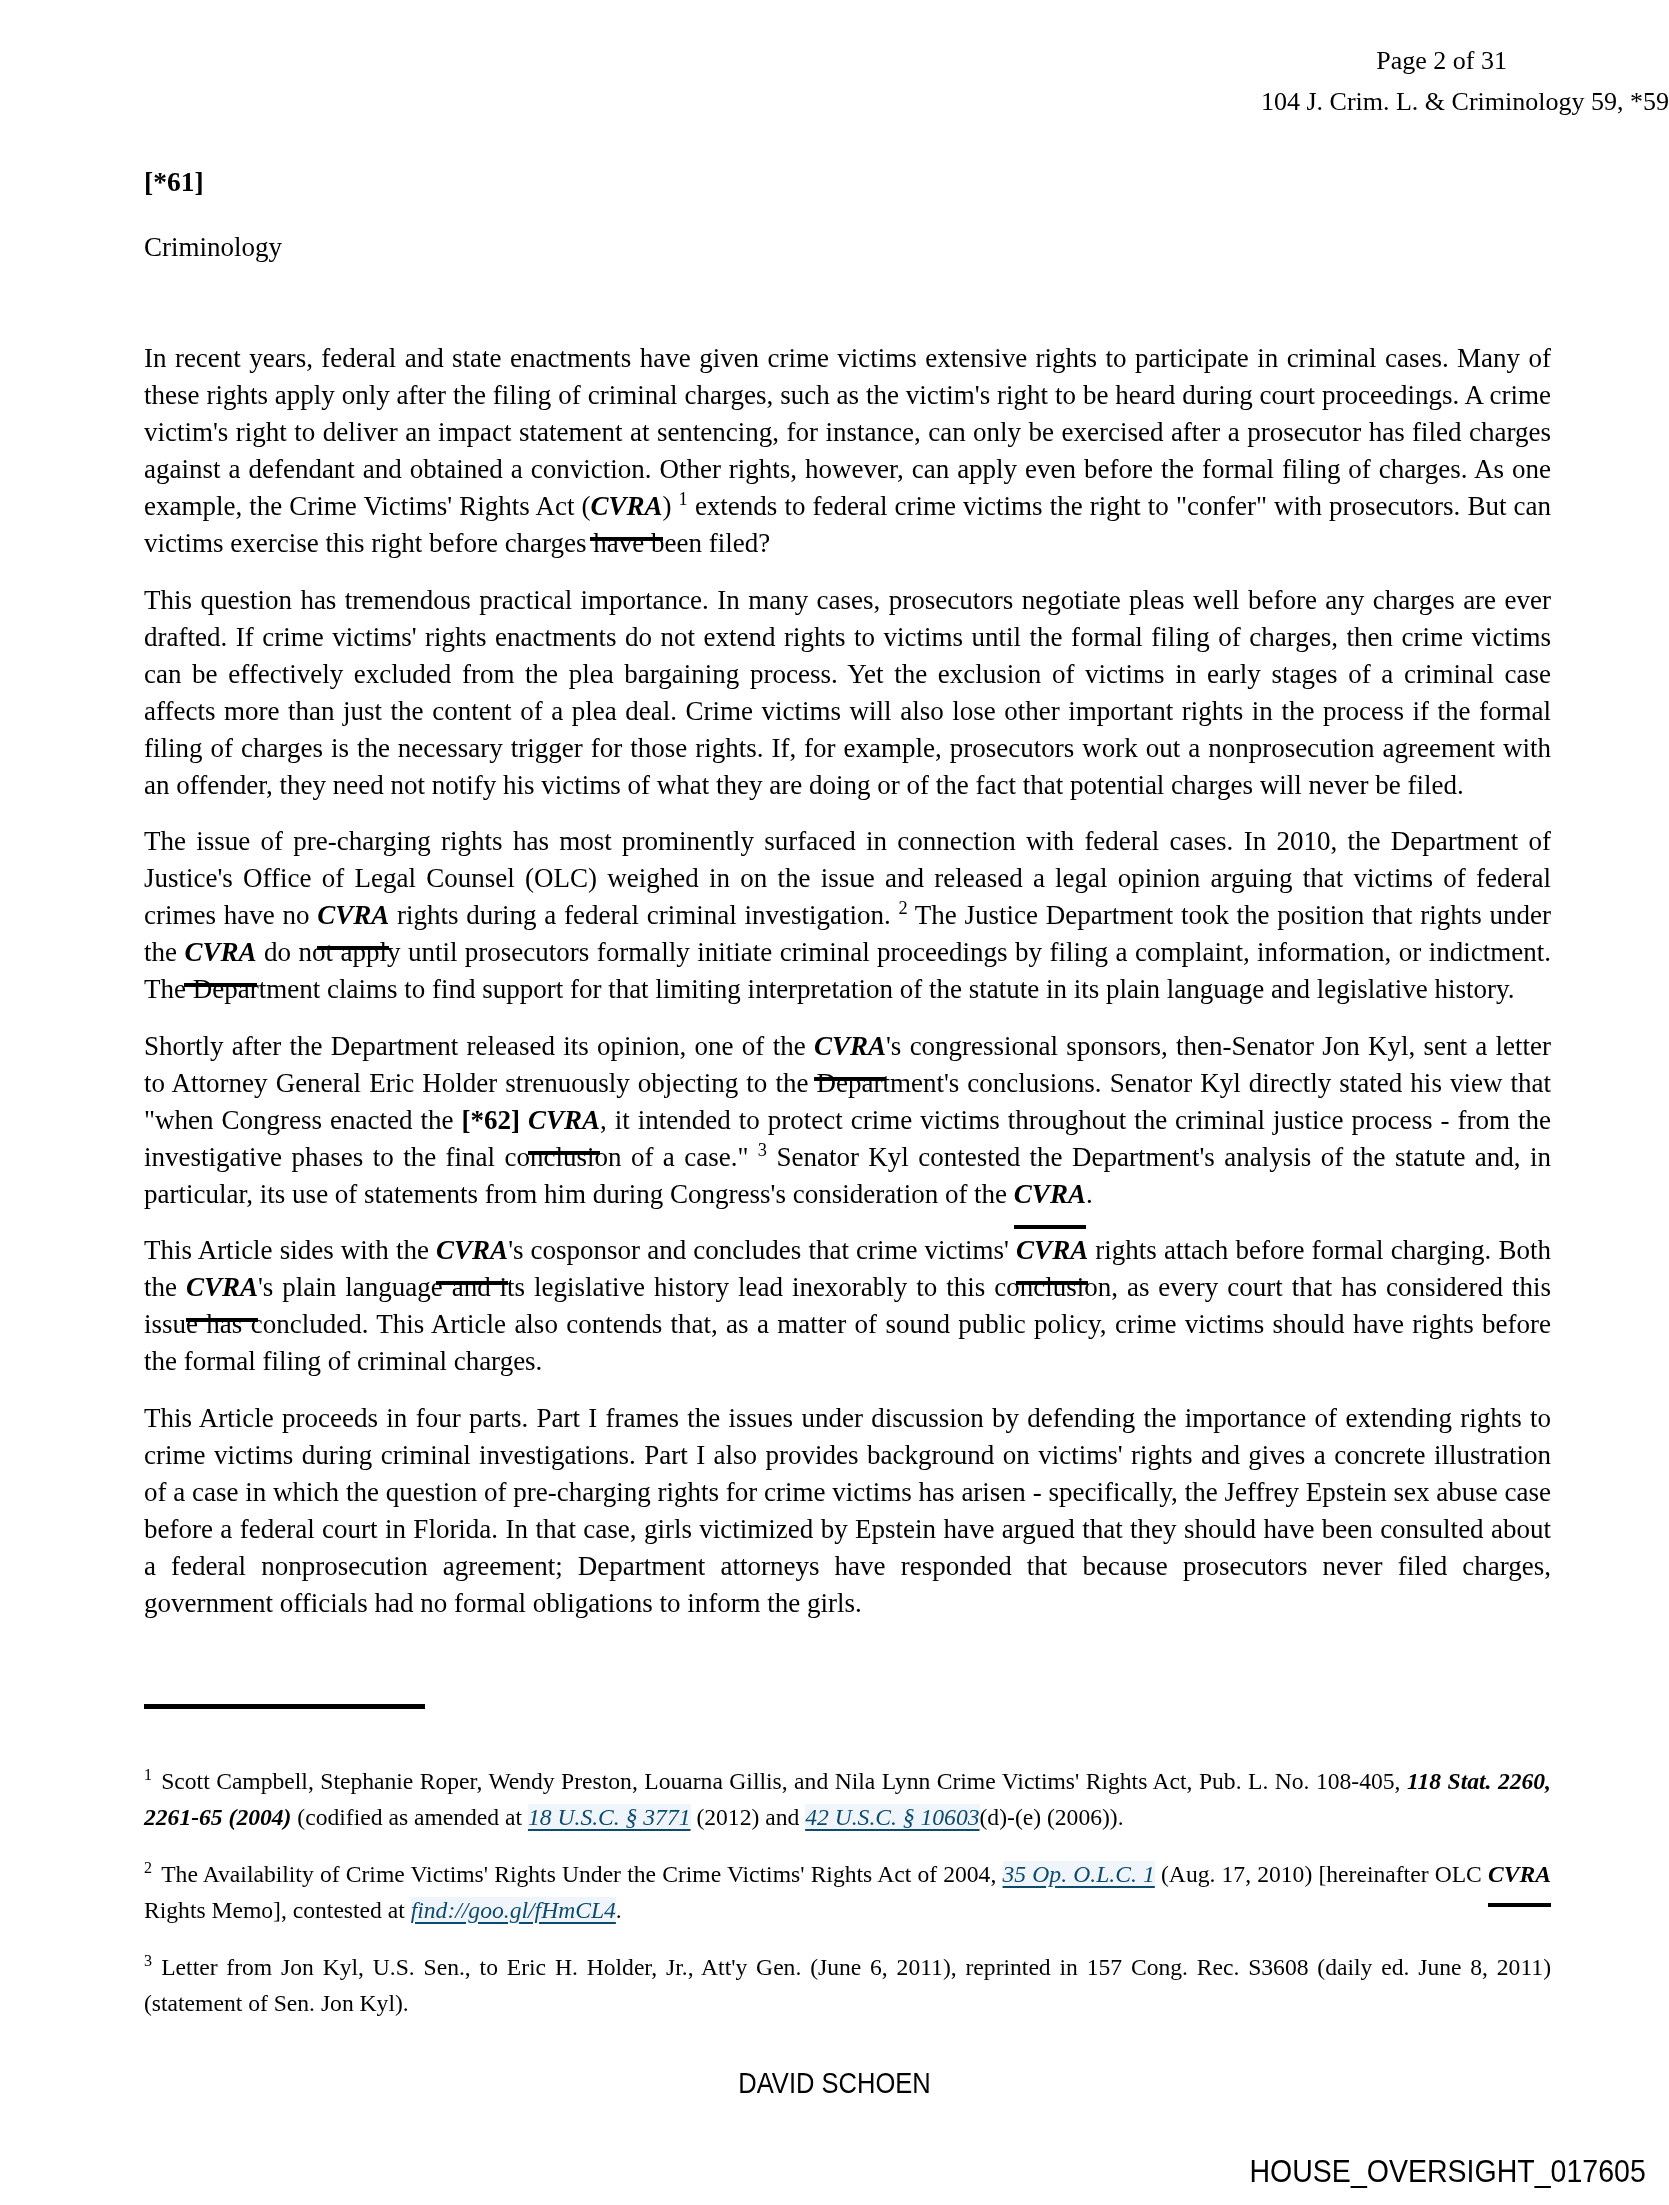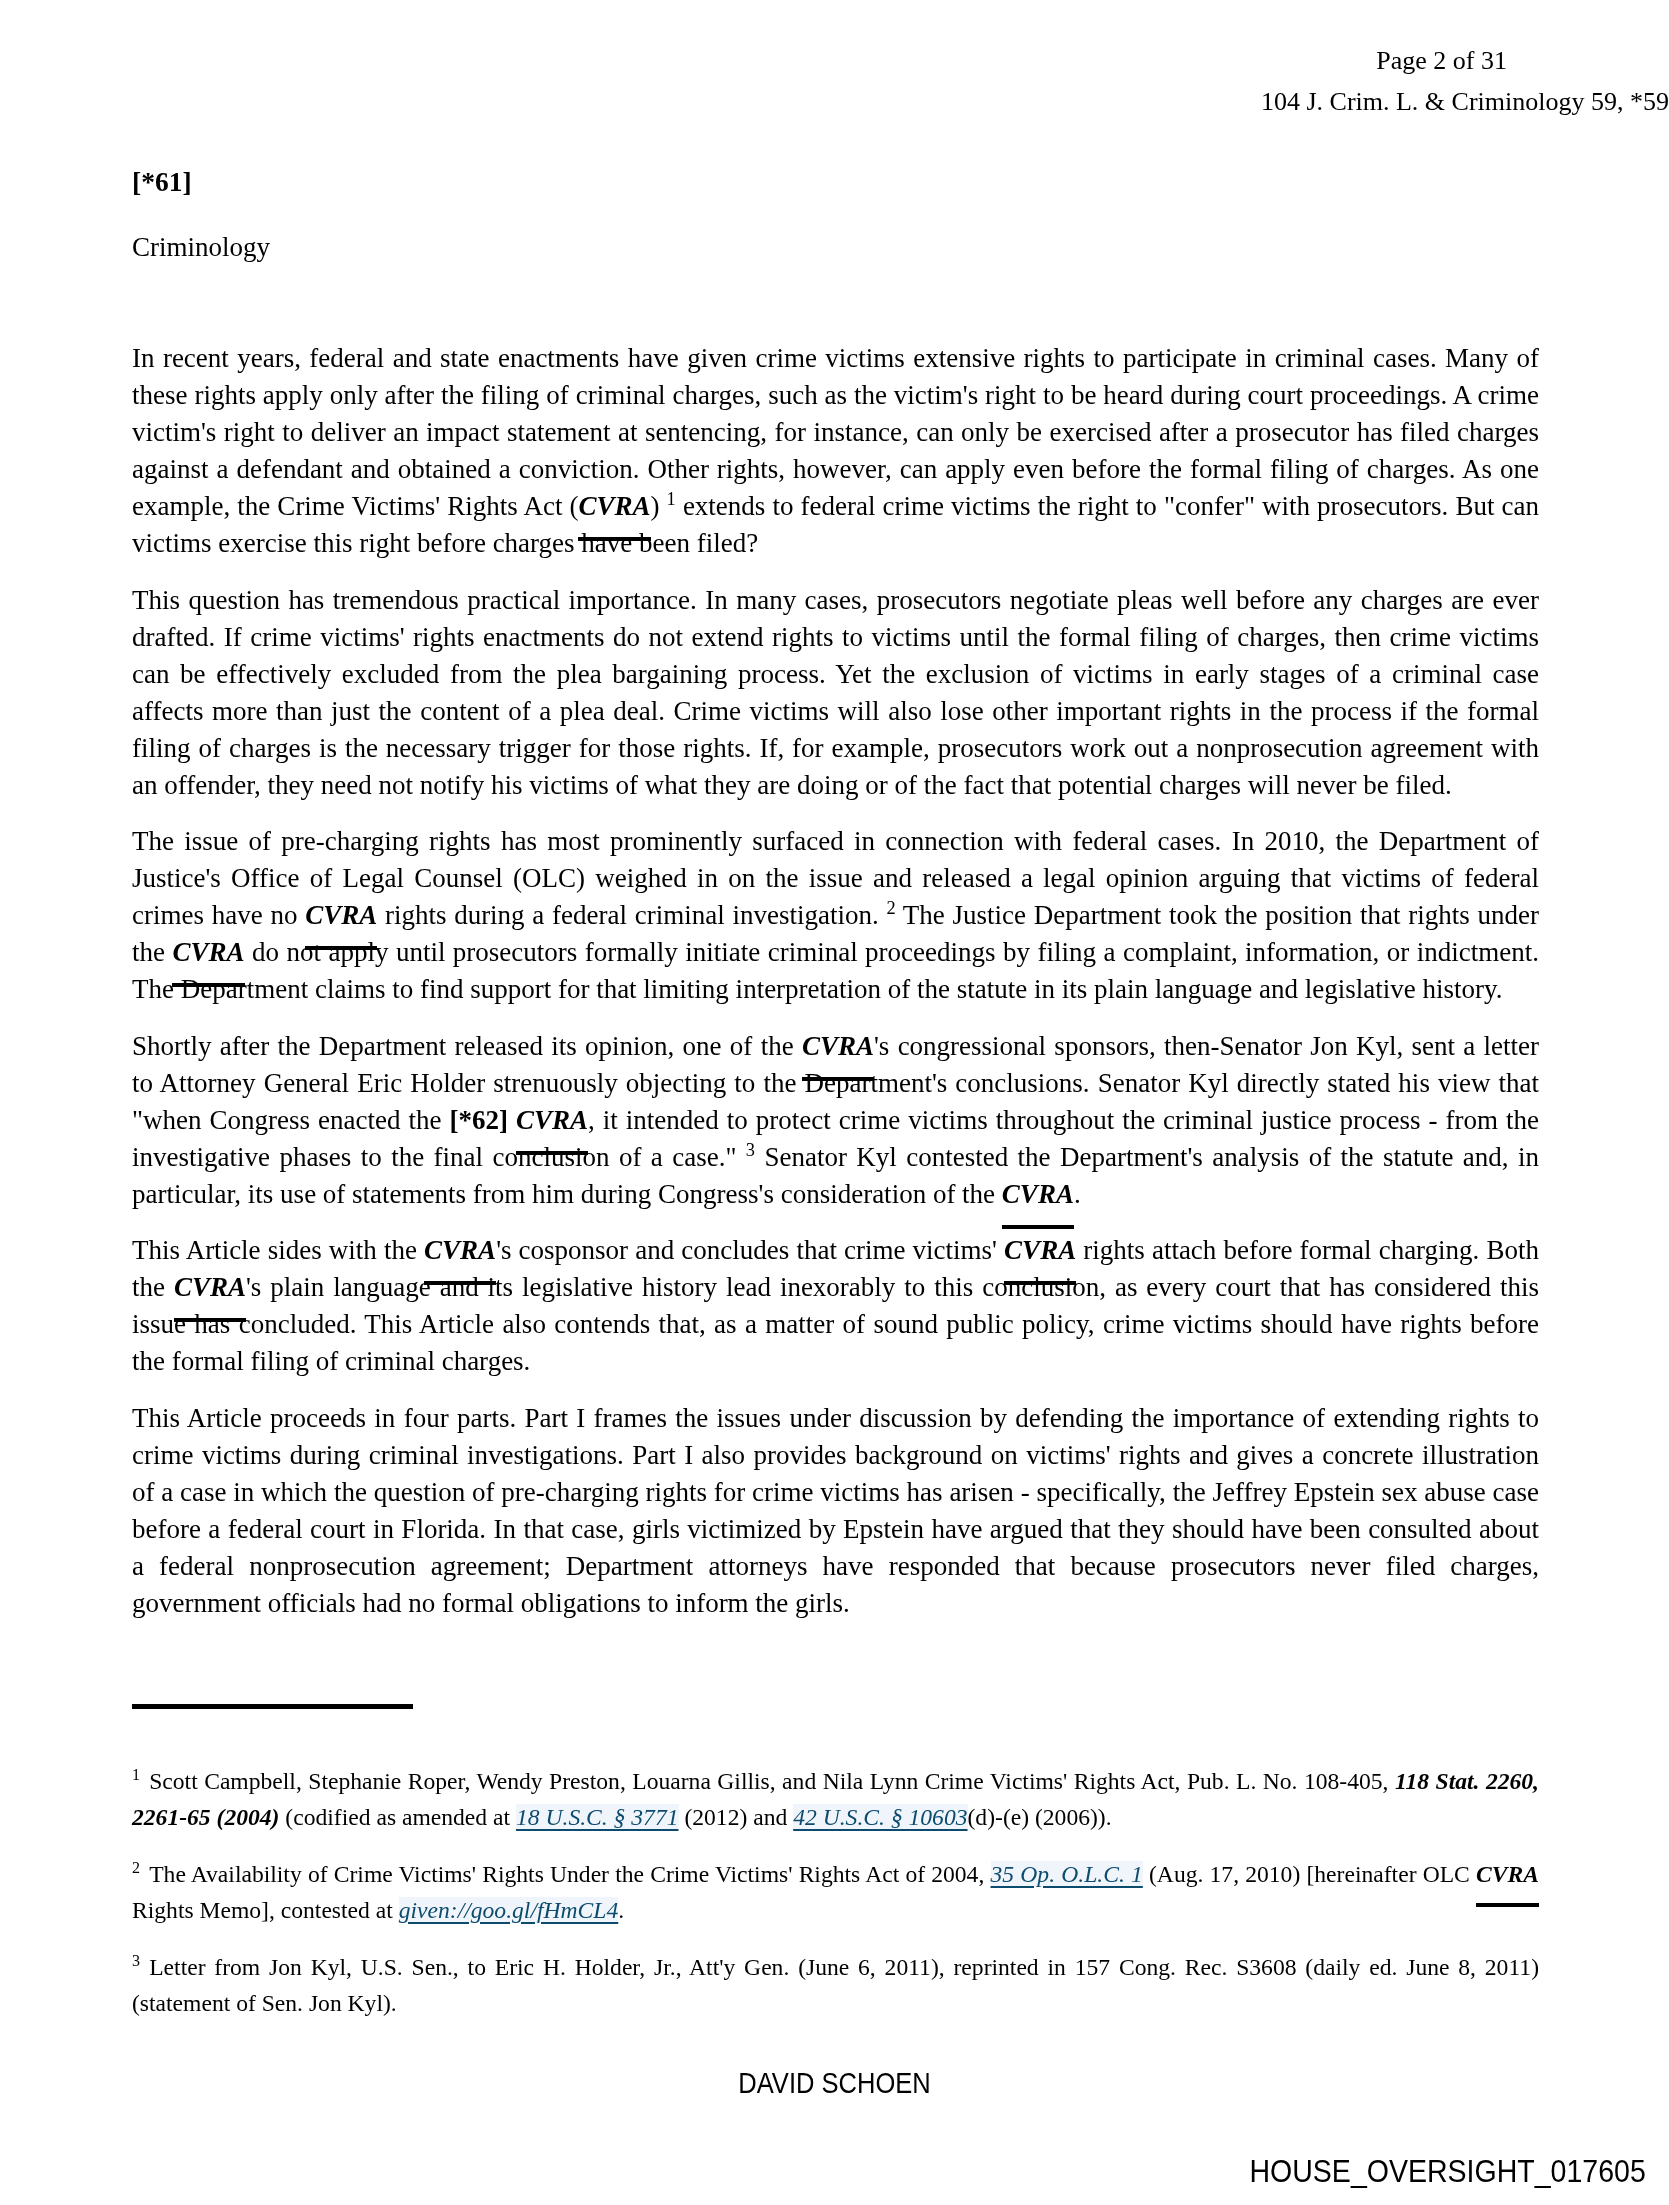--- a/index.html
+++ b/index.html
@@ -9,21 +9,21 @@
     font-family:"Liberation Serif","DejaVu Serif",serif;
     overflow:hidden;
   }
   .page-number{
     position:absolute;top:46px;right:162px;font-size:26px;white-space:nowrap;text-align:right;
   }
   .journal-header{
     position:absolute;top:87px;left:0;width:100%;text-align:right;font-size:26px;
   }
   .content{
-    position:absolute;left:132px;top:166px;width:1407px;
+    position:absolute;left:144px;top:166px;width:1407px;
   }
   .star-page{font-weight:bold;font-size:27.5px;margin:0 0 34px 0;}
   .section-title{font-size:27px;margin:0 0 77px 0;}
   .body-para{
     font-size:27px;line-height:37px;text-align:justify;margin:0 0 19.6px 0;
   }
   .footnote-rule{
     margin-top:82px;width:281px;height:4.6px;background:#000;
   }
   #footnotes{margin-top:54px;}
@@ -67,20 +67,20 @@
       <div class="body-para"><span>In recent years, federal and state enactments have given crime victims extensive rights to participate in criminal cases. Many of these rights apply only after the filing of criminal charges, such as the victim's right to be heard during court proceedings. A crime victim's right to deliver an impact statement at sentencing, for instance, can only be exercised after a prosecutor has filed charges against a defendant and obtained a conviction. Other rights, however, can apply even before the formal filing of charges. As one example, the Crime Victims' Rights Act (</span><span class="run-cvra">CVRA</span><span>) </span><sup>1</sup><span> extends to federal crime victims the right to "confer" with prosecutors. But can victims exercise this right before charges have been filed?</span></div>
       <div class="body-para"><span>This question has tremendous practical importance. In many cases, prosecutors negotiate pleas well before any charges are ever drafted. If crime victims' rights enactments do not extend rights to victims until the formal filing of charges, then crime victims can be effectively excluded from the plea bargaining process. Yet the exclusion of victims in early stages of a criminal case affects more than just the content of a plea deal. Crime victims will also lose other important rights in the process if the formal filing of charges is the necessary trigger for those rights. If, for example, prosecutors work out a nonprosecution agreement with an offender, they need not notify his victims of what they are doing or of the fact that potential charges will never be filed.</span></div>
       <div class="body-para"><span>The issue of pre-charging rights has most prominently surfaced in connection with federal cases. In 2010, the Department of Justice's Office of Legal Counsel (OLC) weighed in on the issue and released a legal opinion arguing that victims of federal crimes have no </span><span class="run-cvra">CVRA</span><span> rights during a federal criminal investigation. </span><sup>2</sup><span> The Justice Department took the position that rights under the </span><span class="run-cvra">CVRA</span><span> do not apply until prosecutors formally initiate criminal proceedings by filing a complaint, information, or indictment. The Department claims to find support for that limiting interpretation of the statute in its plain language and legislative history.</span></div>
       <div class="body-para"><span>Shortly after the Department released its opinion, one of the </span><span class="run-cvra">CVRA</span><span>'s congressional sponsors, then-Senator Jon Kyl, sent a letter to Attorney General Eric Holder strenuously objecting to the Department's conclusions. Senator Kyl directly stated his view that "when Congress enacted the </span><span class="run-b">[*62]</span><span> </span><span class="run-cvra">CVRA</span><span>, it intended to protect crime victims throughout the criminal justice process - from the investigative phases to the final conclusion of a case." </span><sup>3</sup><span> Senator Kyl contested the Department's analysis of the statute and, in particular, its use of statements from him during Congress's consideration of the </span><span class="run-cvra">CVRA</span><span>.</span></div>
       <div class="body-para"><span>This Article sides with the </span><span class="run-cvra">CVRA</span><span>'s cosponsor and concludes that crime victims' </span><span class="run-cvra">CVRA</span><span> rights attach before formal charging. Both the </span><span class="run-cvra">CVRA</span><span>'s plain language and its legislative history lead inexorably to this conclusion, as every court that has considered this issue has concluded. This Article also contends that, as a matter of sound public policy, crime victims should have rights before the formal filing of criminal charges.</span></div>
       <div class="body-para"><span>This Article proceeds in four parts. Part I frames the issues under discussion by defending the importance of extending rights to crime victims during criminal investigations. Part I also provides background on victims' rights and gives a concrete illustration of a case in which the question of pre-charging rights for crime victims has arisen - specifically, the Jeffrey Epstein sex abuse case before a federal court in Florida. In that case, girls victimized by Epstein have argued that they should have been consulted about a federal nonprosecution agreement; Department attorneys have responded that because prosecutors never filed charges, government officials had no formal obligations to inform the girls.</span></div>
     </div>
   <div class="footnote-rule"></div>
   <div id="footnotes">
       <div class="footnote"><sup class="fn-marker">1</sup><span>Scott Campbell, Stephanie Roper, Wendy Preston, Louarna Gillis, and Nila Lynn Crime Victims' Rights Act, Pub. L. No. 108-405, </span><span class="run-bi">118 Stat. 2260, 2261-65 (2004)</span><span> (codified as amended at </span><a class="run-link">18 U.S.C. § 3771</a><span> (2012) and </span><a class="run-link">42 U.S.C. § 10603</a><span>(d)-(e) (2006)).</span></div>
-      <div class="footnote"><sup class="fn-marker">2</sup><span>The Availability of Crime Victims' Rights Under the Crime Victims' Rights Act of 2004, </span><a class="run-link">35 Op. O.L.C. 1</a><span> (Aug. 17, 2010) [hereinafter OLC </span><span class="run-cvra">CVRA</span><span> Rights Memo], contested at </span><a class="run-link">given://goo.gl/fHmCL4</a><span>.</span></div>
+      <div class="footnote"><sup class="fn-marker">2</sup><span>The Availability of Crime Victims' Rights Under the Crime Victims' Rights Act of 2004, </span><a class="run-link">35 Op. O.L.C. 1</a><span> (Aug. 17, 2010) [hereinafter OLC </span><span class="run-cvra">CVRA</span><span> Rights Memo], contested at </span><a class="run-link">find://goo.gl/fHmCL4</a><span>.</span></div>
       <div class="footnote"><sup class="fn-marker">3</sup><span>Letter from Jon Kyl, U.S. Sen., to Eric H. Holder, Jr., Att'y Gen. (June 6, 2011), reprinted in 157 Cong. Rec. S3608 (daily ed. June 8, 2011) (statement of Sen. Jon Kyl).</span></div>
     </div>
 </div>
 
 <div class="footer-name">DAVID SCHOEN</div>
 <div class="bates-number">HOUSE_OVERSIGHT_017605</div>
 
 
 </body></html>

